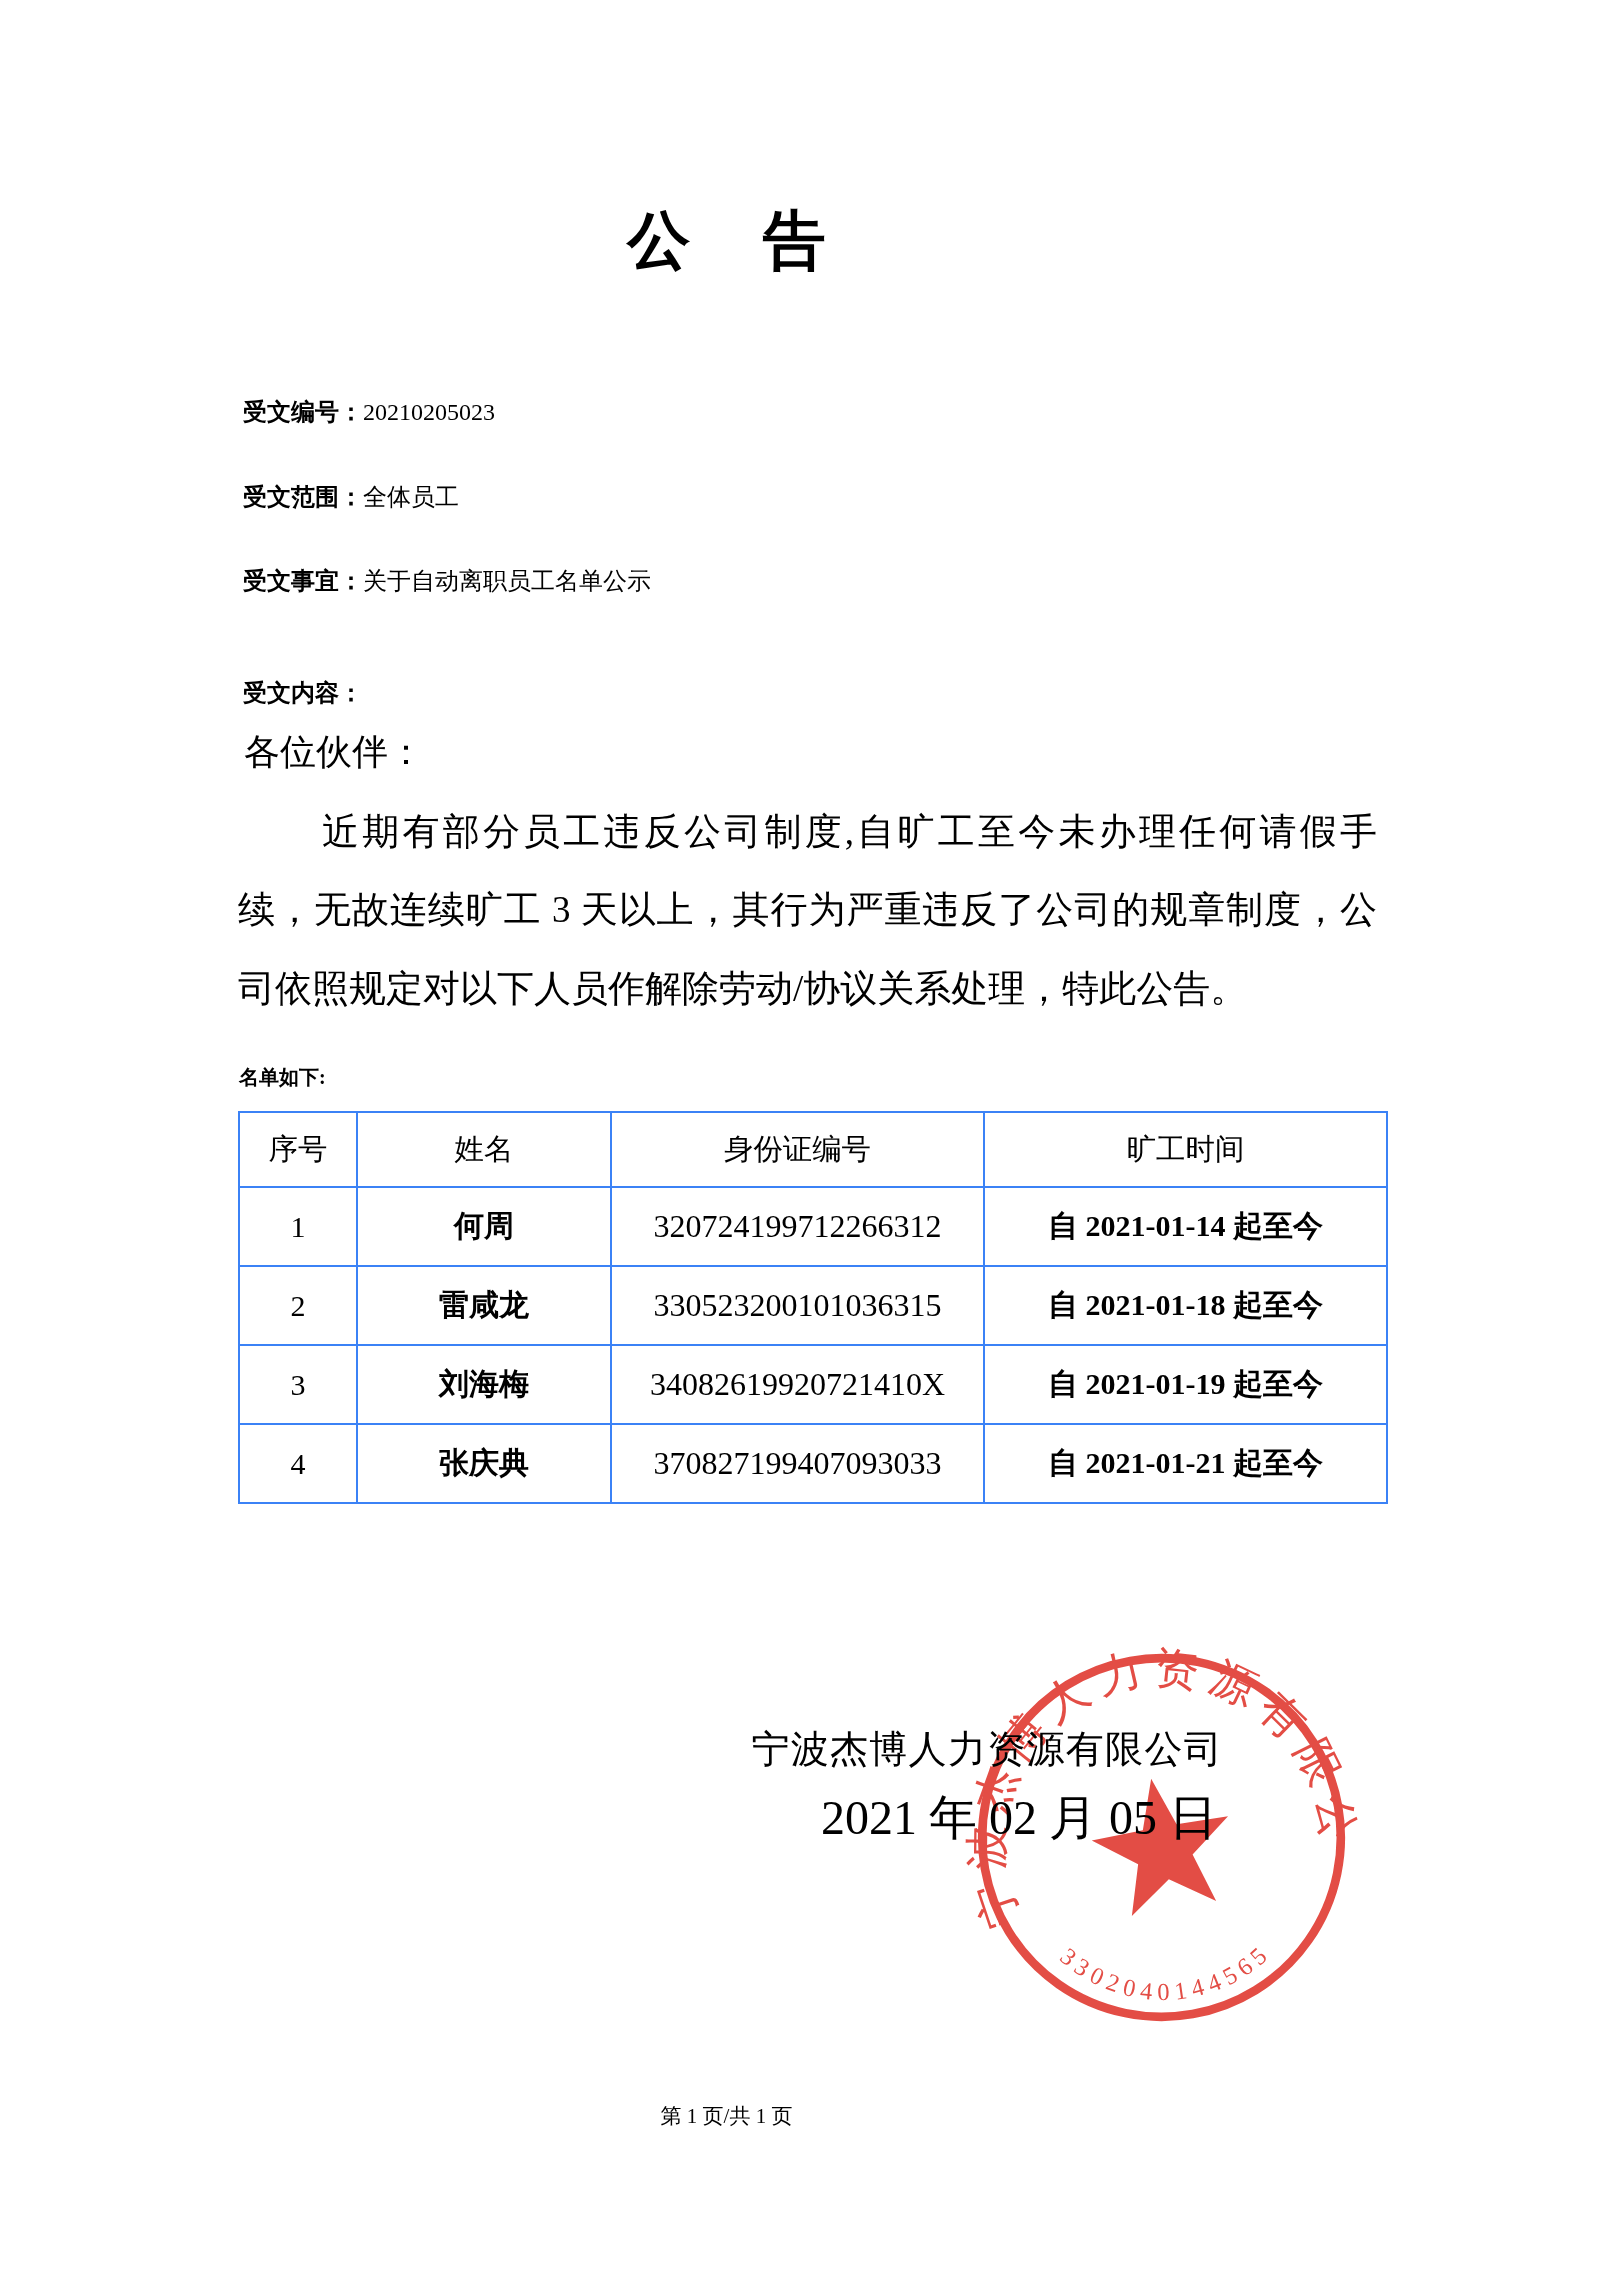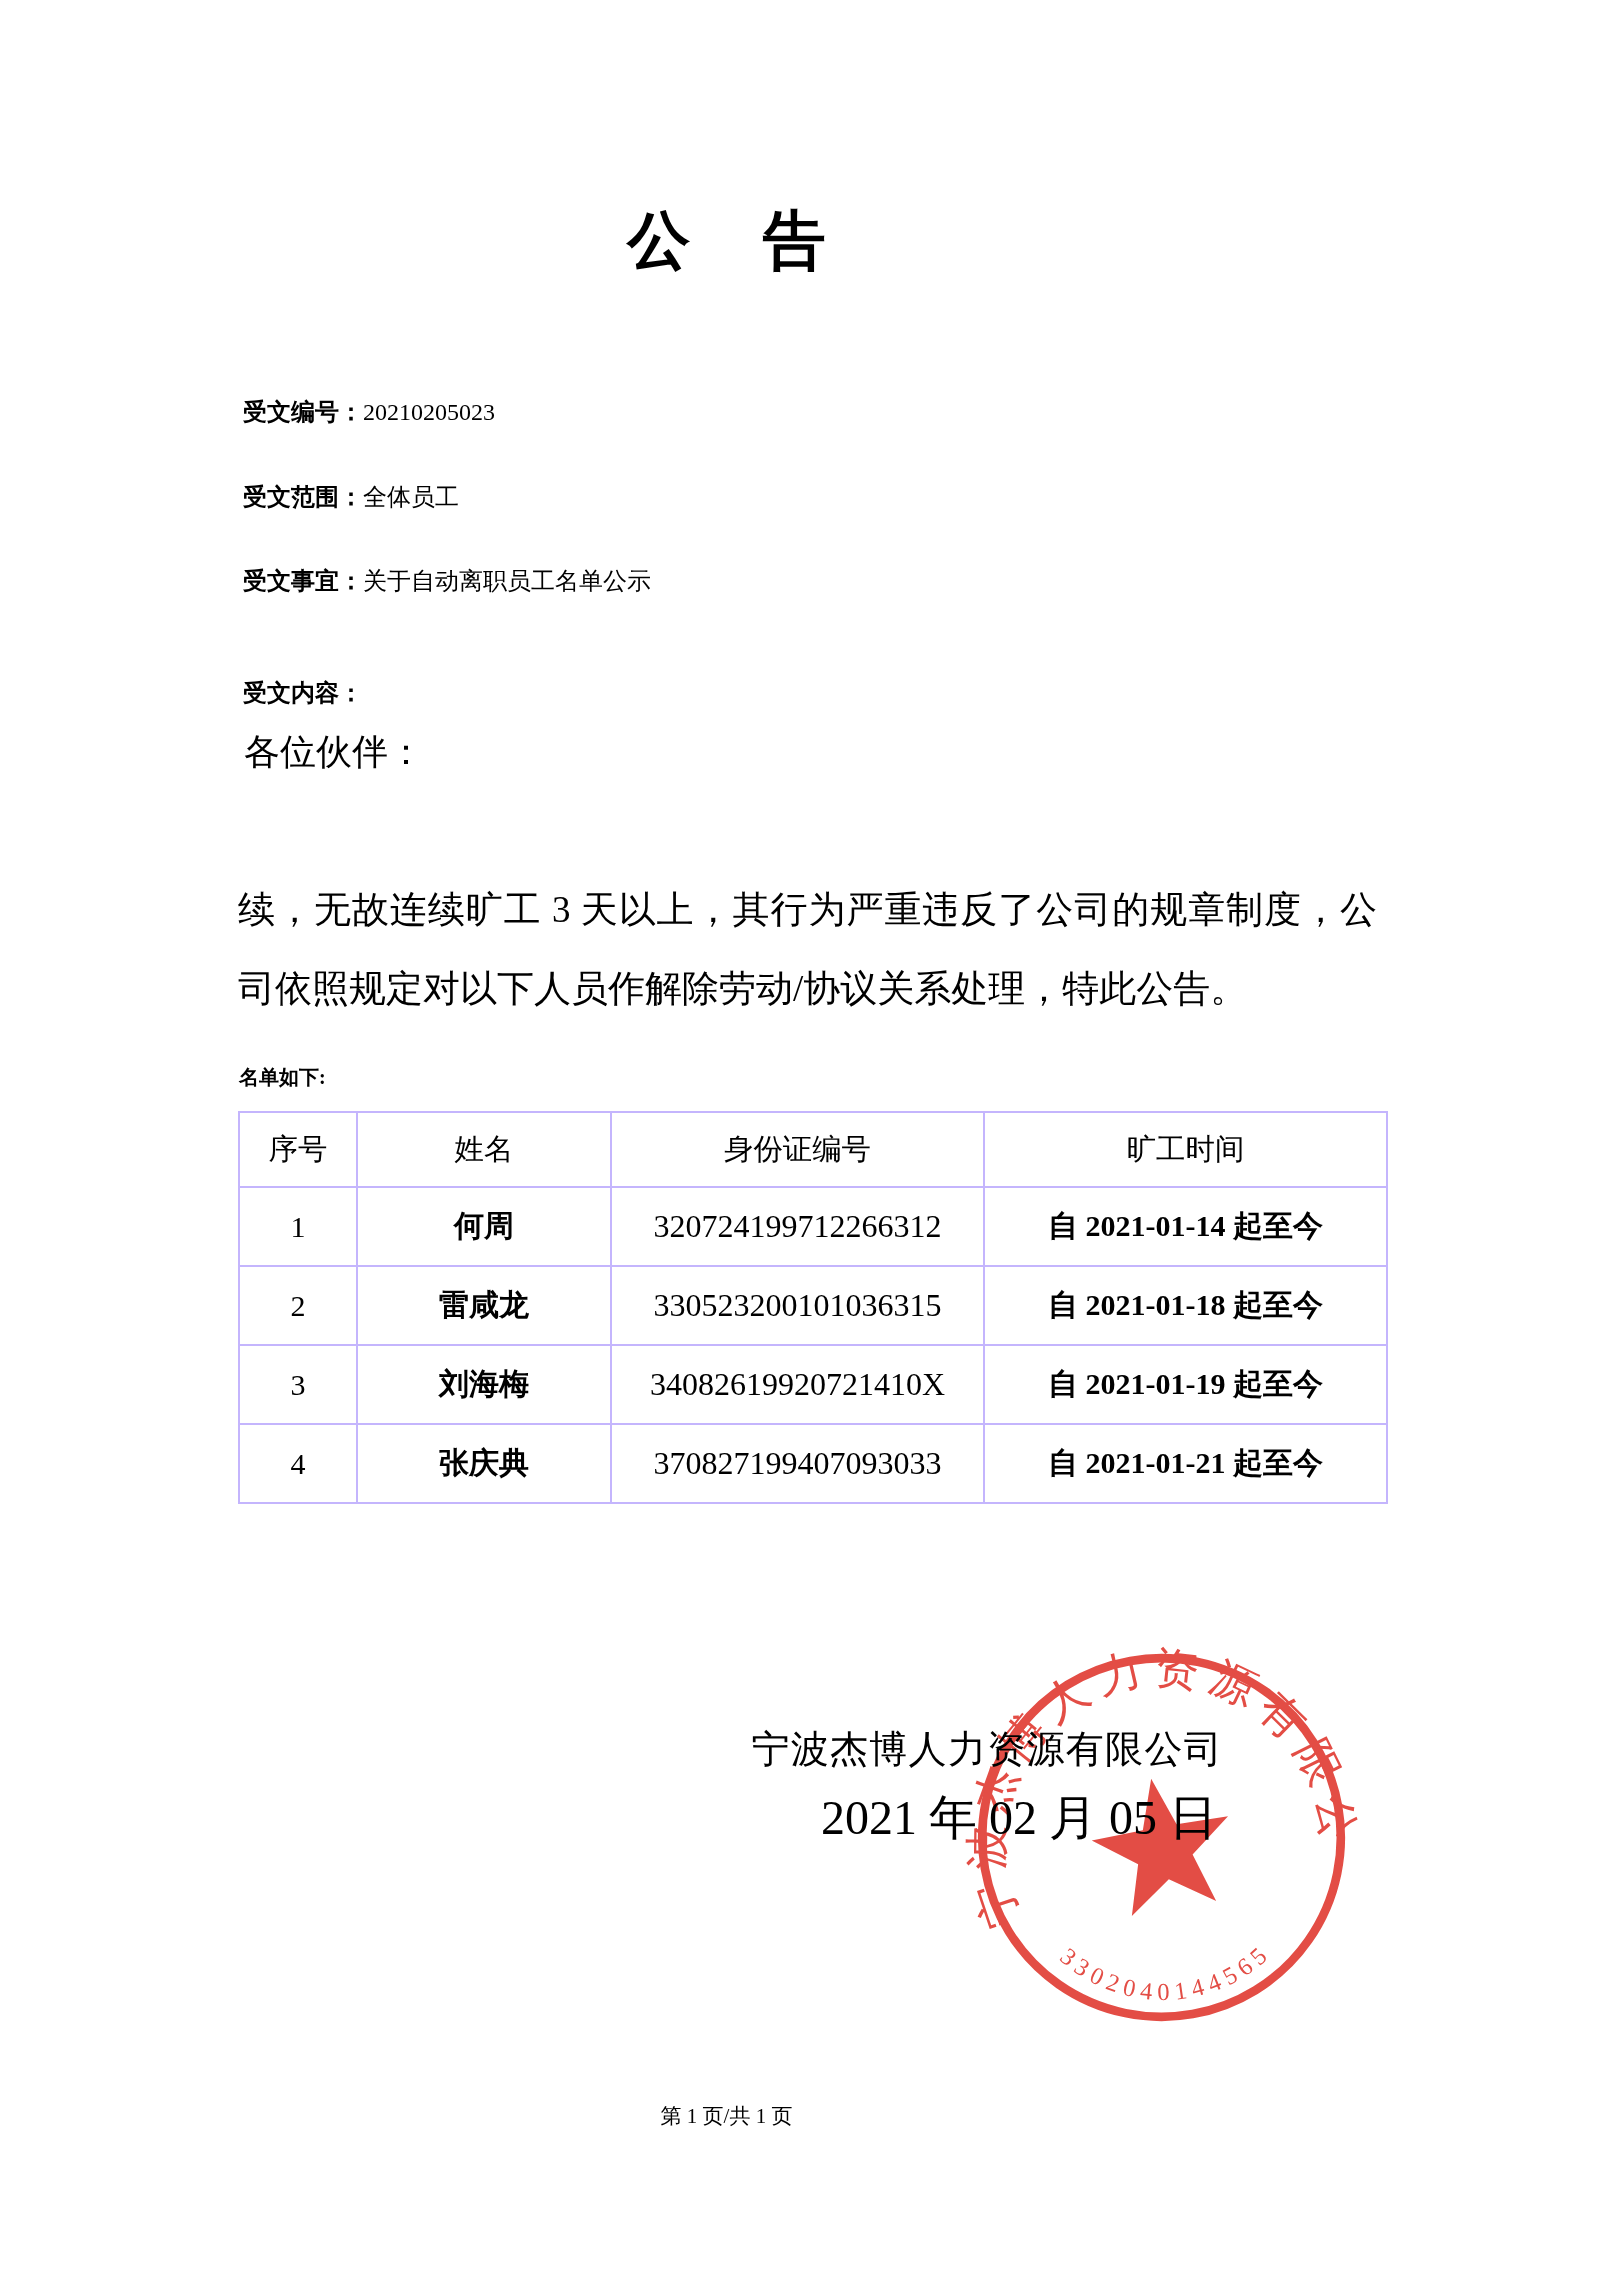--- a/index.html
+++ b/index.html
@@ -58,21 +58,21 @@
   }
   table.roster {
     position: absolute;
     left: 238px; top: 1111px;
     width: 1148px;
     border-collapse: collapse;
     table-layout: fixed;
     text-align: center;
   }
   table.roster th, table.roster td {
-    border: 2px solid #c4b5fd;
+    border: 2px solid #3b82f6;
     vertical-align: middle;
     text-align: center;
     padding: 16px;
   }
   table.roster thead th {
     height: 75px;
     font-weight: normal;
     font-size: 29.4px;
   }
   table.roster tbody td {
@@ -125,20 +125,21 @@
   </div>
   <div class="meta-line m2">
     <span class="label">受文事宜：</span><span>关于自动离职员工名单公示</span>
   </div>
   <div class="meta-line m3">
     <span class="label">受文内容：</span><span></span>
   </div>
 
   <div class="salutation">各位伙伴：</div>
 
+  <div class="body-line b0">近期有部分员工违反公司制度,自旷工至今未办理任何请假手</div>
   <div class="body-line b1">续，无故连续旷工 3 天以上，其行为严重违反了公司的规章制度，公</div>
   <div class="body-line b2">司依照规定对以下人员作解除劳动/协议关系处理，特此公告。</div>
 
   <div class="list-label">名单如下:</div>
 
   <table class="roster">
     <colgroup>
       <col style="width:118px">
       <col style="width:254px">
       <col style="width:373px">

